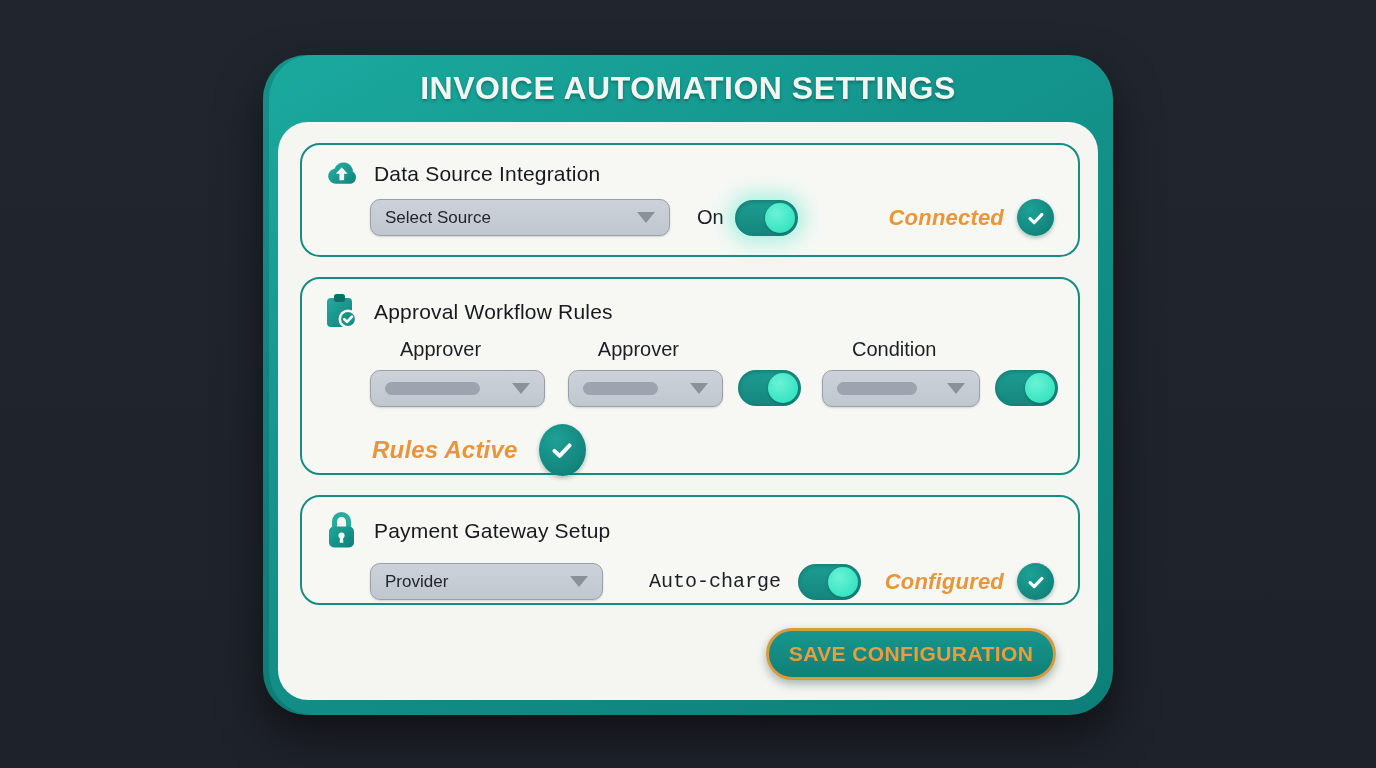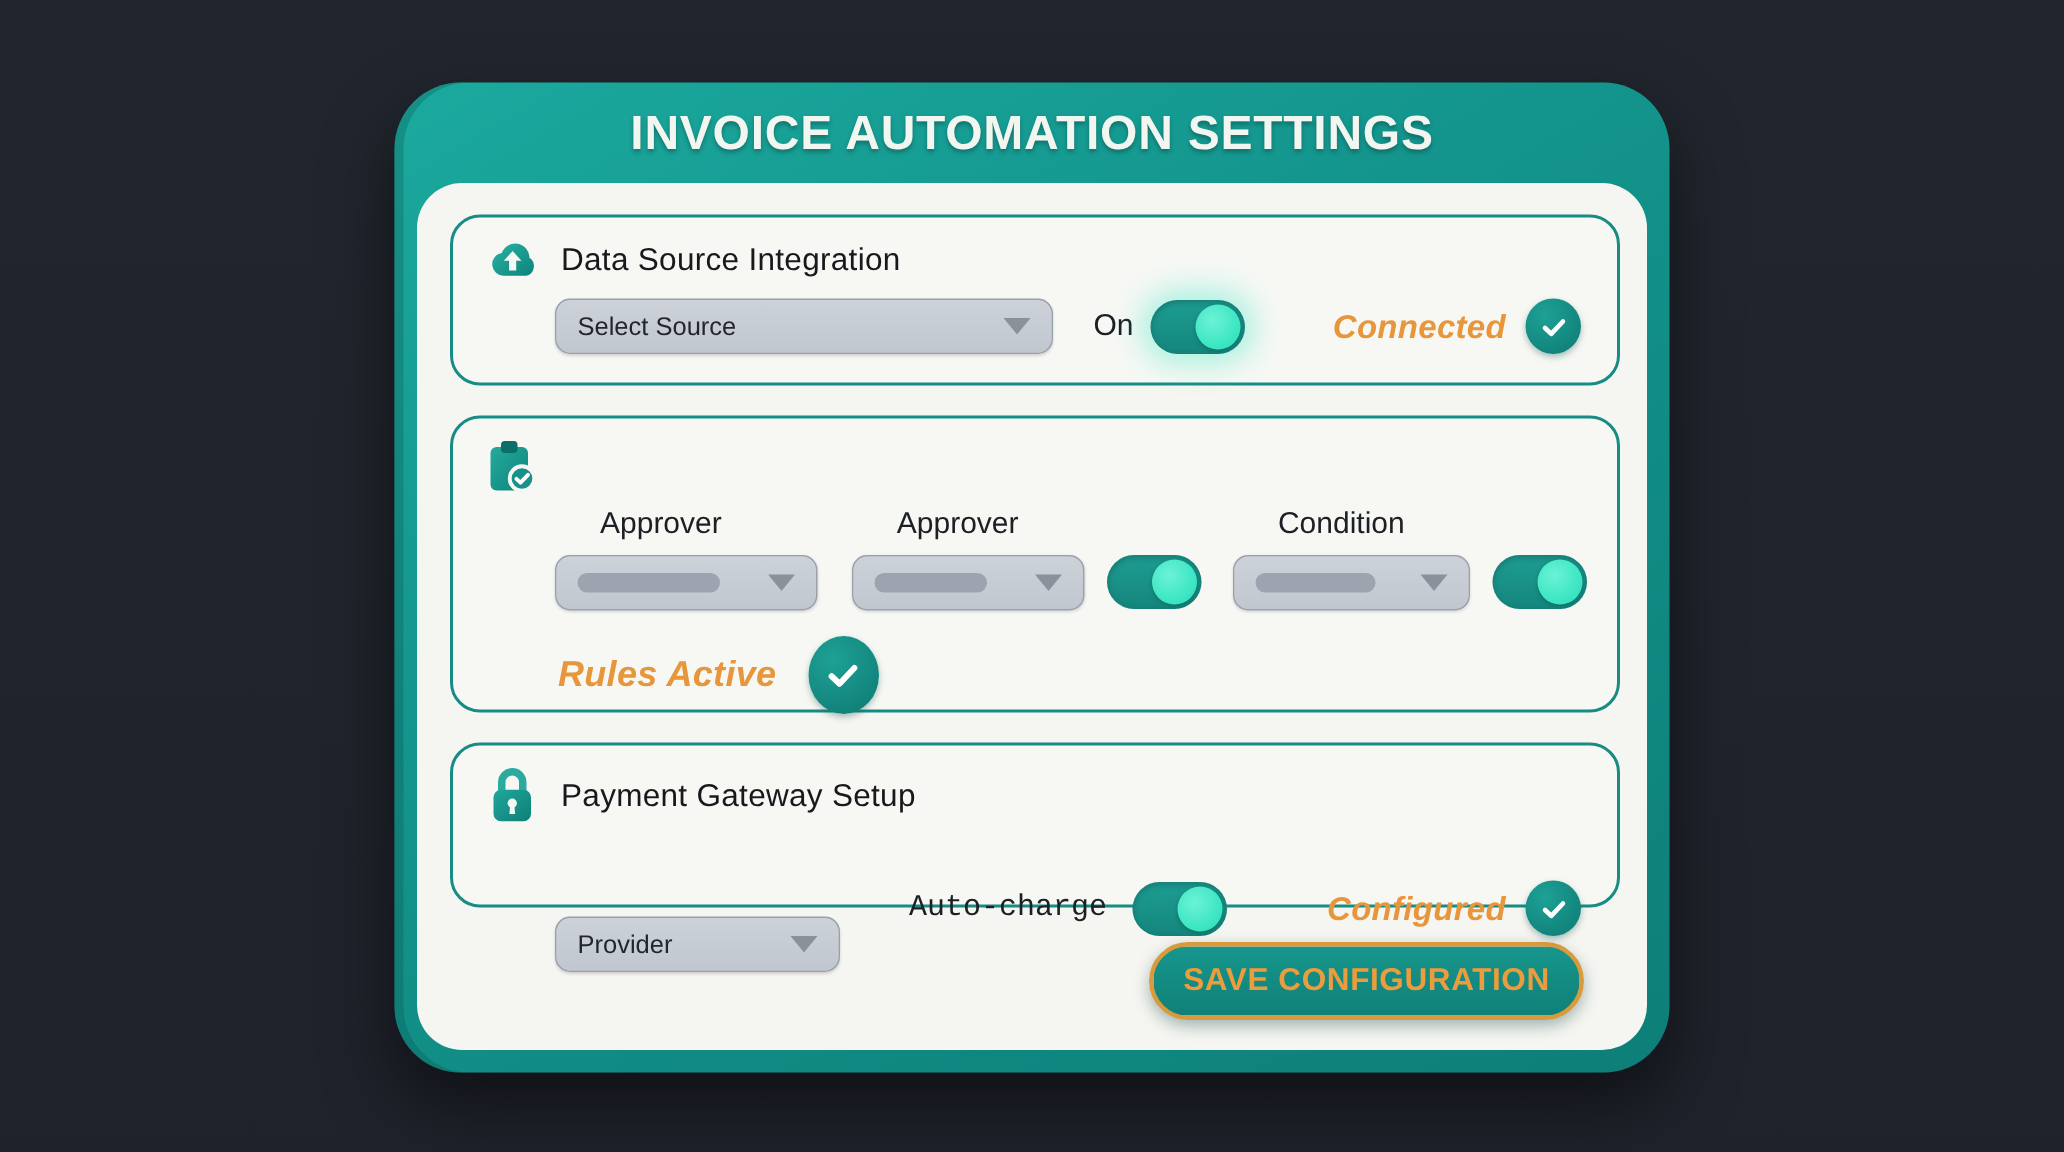--- a/index.html
+++ b/index.html
@@ -142,21 +142,21 @@
   .check-big svg { width: 28px; height: 28px; }
 
   .toggle-label { font-size: 20px; color: #1c1f24; }
 
   
   .row-ds {
     display: flex; align-items: center;
     margin-top: 10px;
     padding-left: 48px; padding-right: 4px;
   }
-  .row-ds .dropdown { width: 332px; }
+  .row-ds .dropdown { width: 300px; }
   .row-ds .toggle-label { margin-left: 27px; }
   .row-ds .toggle { margin-left: 11px; }
   .status-group { margin-left: auto; display: flex; align-items: center; gap: 13px; }
 
   .fields-row {
     display: flex; align-items: flex-end;
     margin-top: 6px;
     padding-left: 48px;
   }
   .field-group { display: flex; flex-direction: column; }
@@ -169,21 +169,21 @@
     margin-top: 17px;
     padding-left: 50px;
   }
   .status-row .status-text { font-size: 24px; }
 
   .row-pg {
     display: flex; align-items: center;
     margin-top: 12px;
     padding-left: 48px; padding-right: 4px;
   }
-  .row-pg .dropdown { width: 190px; margin-top: 48px; }
+  .row-pg .dropdown { width: 233px; }
   .row-pg .toggle-label { margin-left: 46px; font-family: Liberation Mono, monospace; }
   .row-pg .toggle { margin-left: 17px; }
 
   
   .save-row {
     display: flex;
     justify-content: flex-end;
     padding-right: 20px;
     margin-top: 23px;
   }
@@ -256,20 +256,21 @@
                 <stop offset="0" stop-color="#24aa9e"></stop>
                   <stop offset="1" stop-color="#0f837b"></stop>
               </linearGradient>
             </defs>
             <rect x="4" y="6" width="25" height="29" rx="4" fill="url(#tealg2)"></rect>
             <rect x="11" y="2" width="11" height="8" rx="2.5" fill="#0b6f68"></rect>
             <circle cx="25" cy="27" r="8.2" fill="#169288" stroke="#f6f7f3" stroke-width="2.6"></circle>
             <path d="M21.3 27.2 L24 29.8 L29 24.6" stroke="#ffffff" stroke-width="2.6" fill="none" stroke-linecap="round" stroke-linejoin="round"></path>
           </svg>
         </span>
+        <h2>Approval Workflow Rules</h2>
       </div>
       <div class="fields-row">
         <div class="field-group" style="width:177px;">
           <span class="field-label">Approver</span>
           <div class="dropdown">
             <span class="dd-pill" style="width:95px;"></span>
             <span class="chevron"></span>
           </div>
         </div>
         <div class="field-group" style="width:157px; margin-left:23px;">

